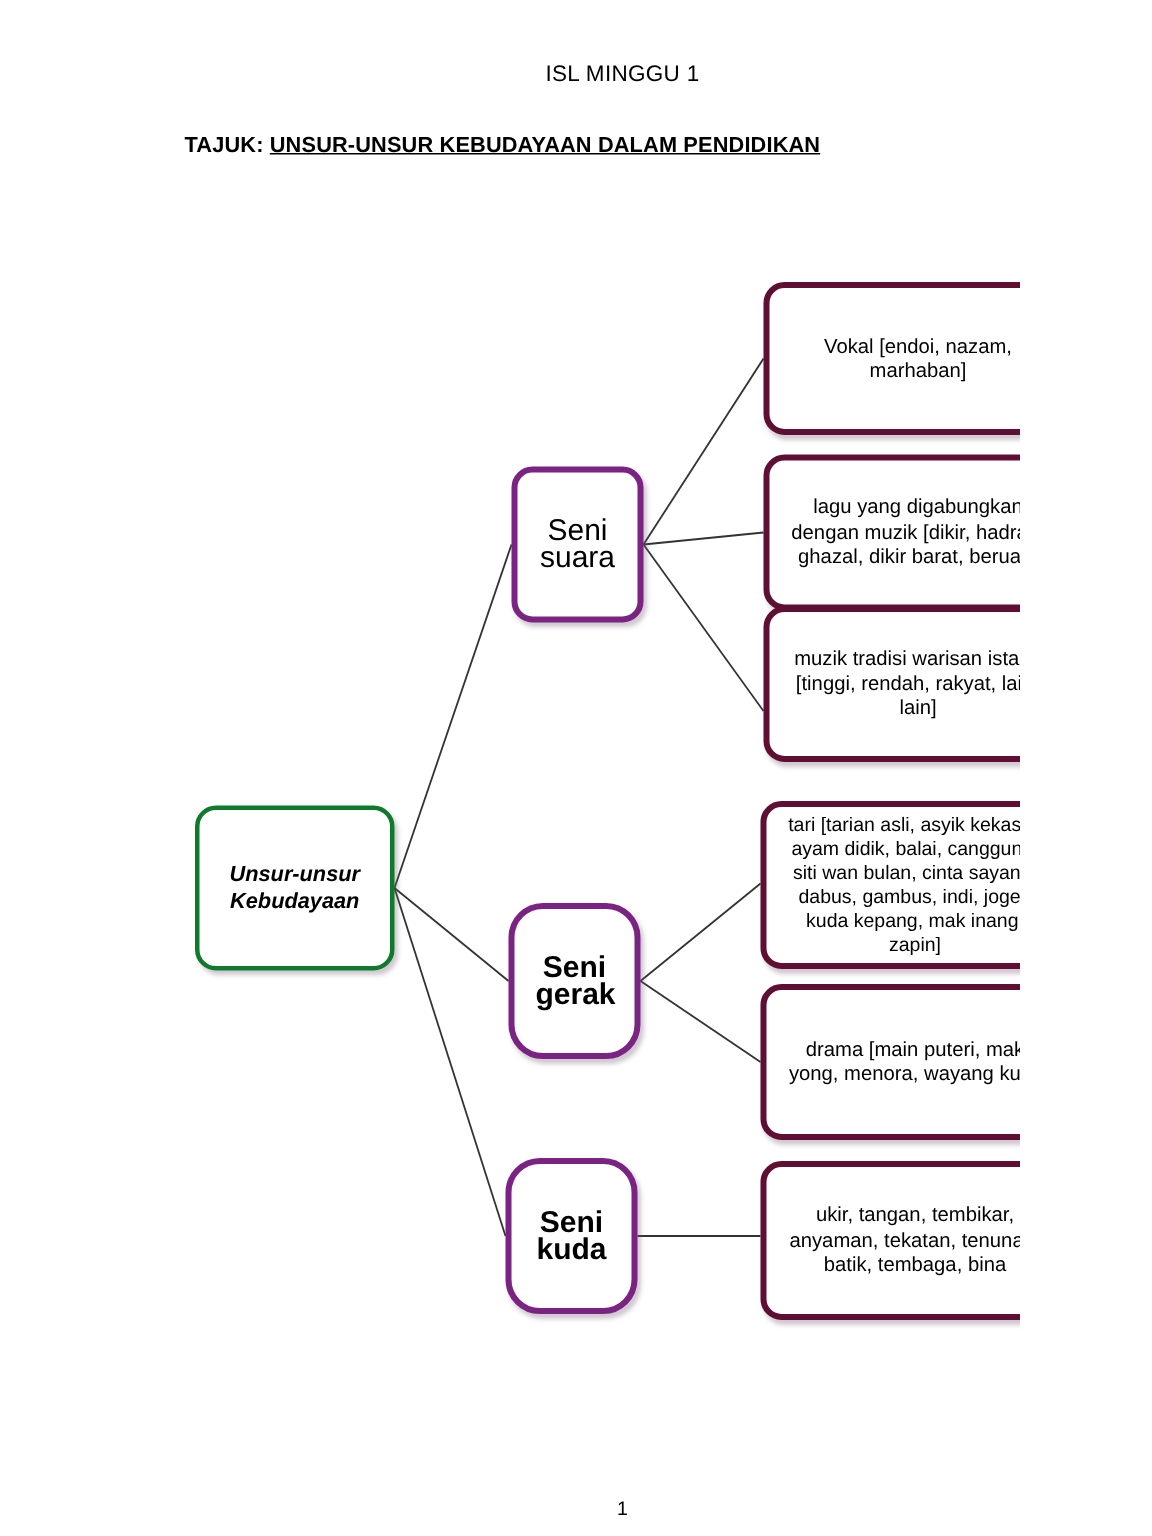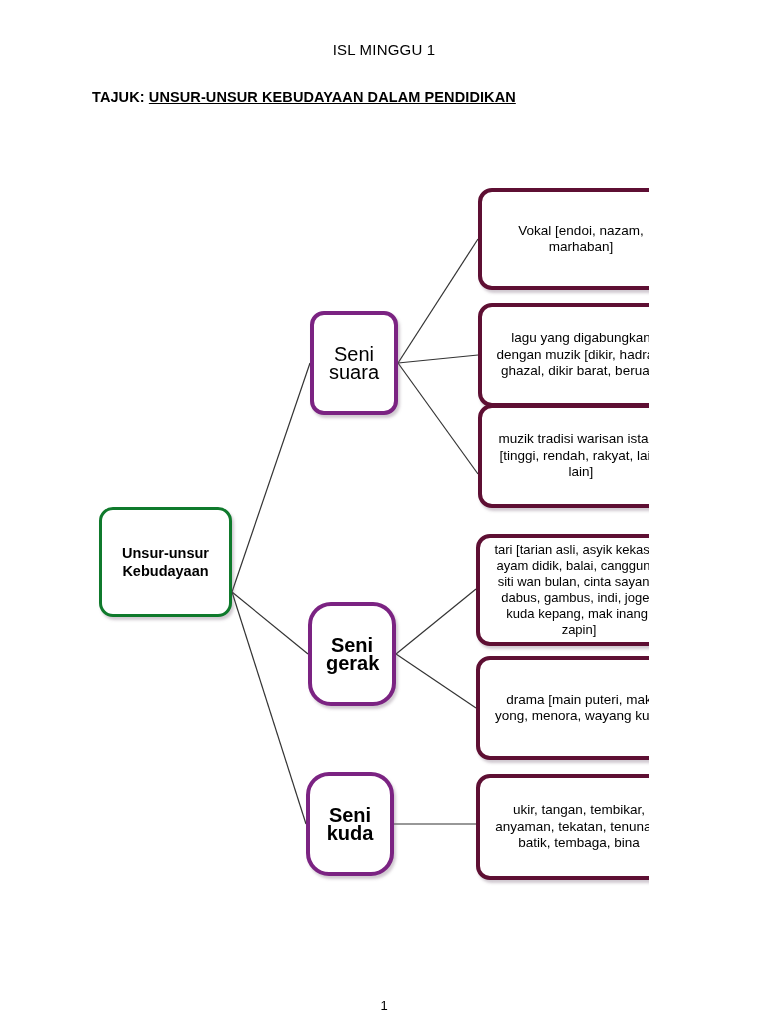--- a/index.html
+++ b/index.html
@@ -10,20 +10,21 @@
   body {
     font-family: "Liberation Sans", sans-serif;
     color: #000000;
   }
   #page {
     position: relative;
     width: 649px;
     height: 1024px;
     background: #ffffff;
     overflow: hidden;
+    margin-left: 31px;
   }
 
   
   .doc-header {
     position: absolute;
     left: 0;
     top: 41px;
     width: 768px;
     text-align: center;
     font-size: 15px;
@@ -139,21 +140,21 @@
       <line x1="398" y1="363" x2="478" y2="239" stroke="#333333" stroke-width="1.2"></line>
       <line x1="398" y1="363" x2="478" y2="355" stroke="#333333" stroke-width="1.2"></line>
       <line x1="398" y1="363" x2="478" y2="474" stroke="#333333" stroke-width="1.2"></line>
 
       <line x1="396" y1="654" x2="476" y2="589" stroke="#333333" stroke-width="1.2"></line>
       <line x1="396" y1="654" x2="476" y2="708" stroke="#333333" stroke-width="1.2"></line>
 
       <line x1="394" y1="824" x2="476" y2="824" stroke="#333333" stroke-width="1.2"></line>
     </svg>
 
-    <div class="node root" style="left:99px; top:507px; width:133px; height:110px;">
+    <div class="node root" style="left:99px; top:537px; width:133px; height:110px;font-style:italic;">
       <span class="node-text">Unsur-unsur Kebudayaan</span>
     </div>
 
     <div class="node branch" style="left:310px; top:311px; width:88px; height:104px;">
       <span class="node-text">Seni suara</span>
     </div>
 
     <div class="node branch bold" style="left:308px; top:602px; width:88px; height:104px;">
       <span class="node-text">Seni gerak</span>
     </div>

